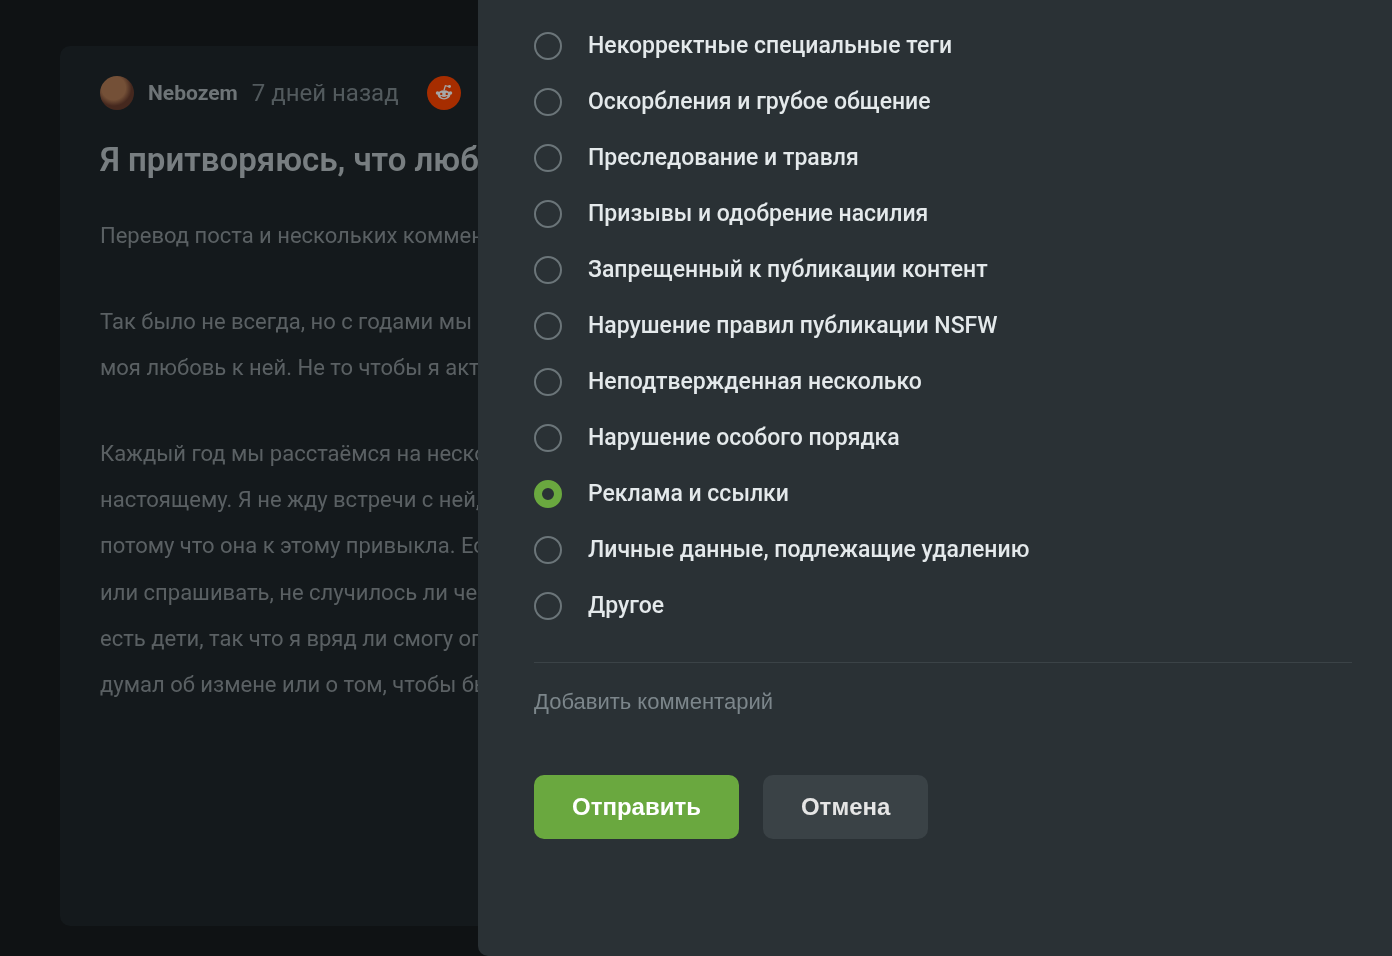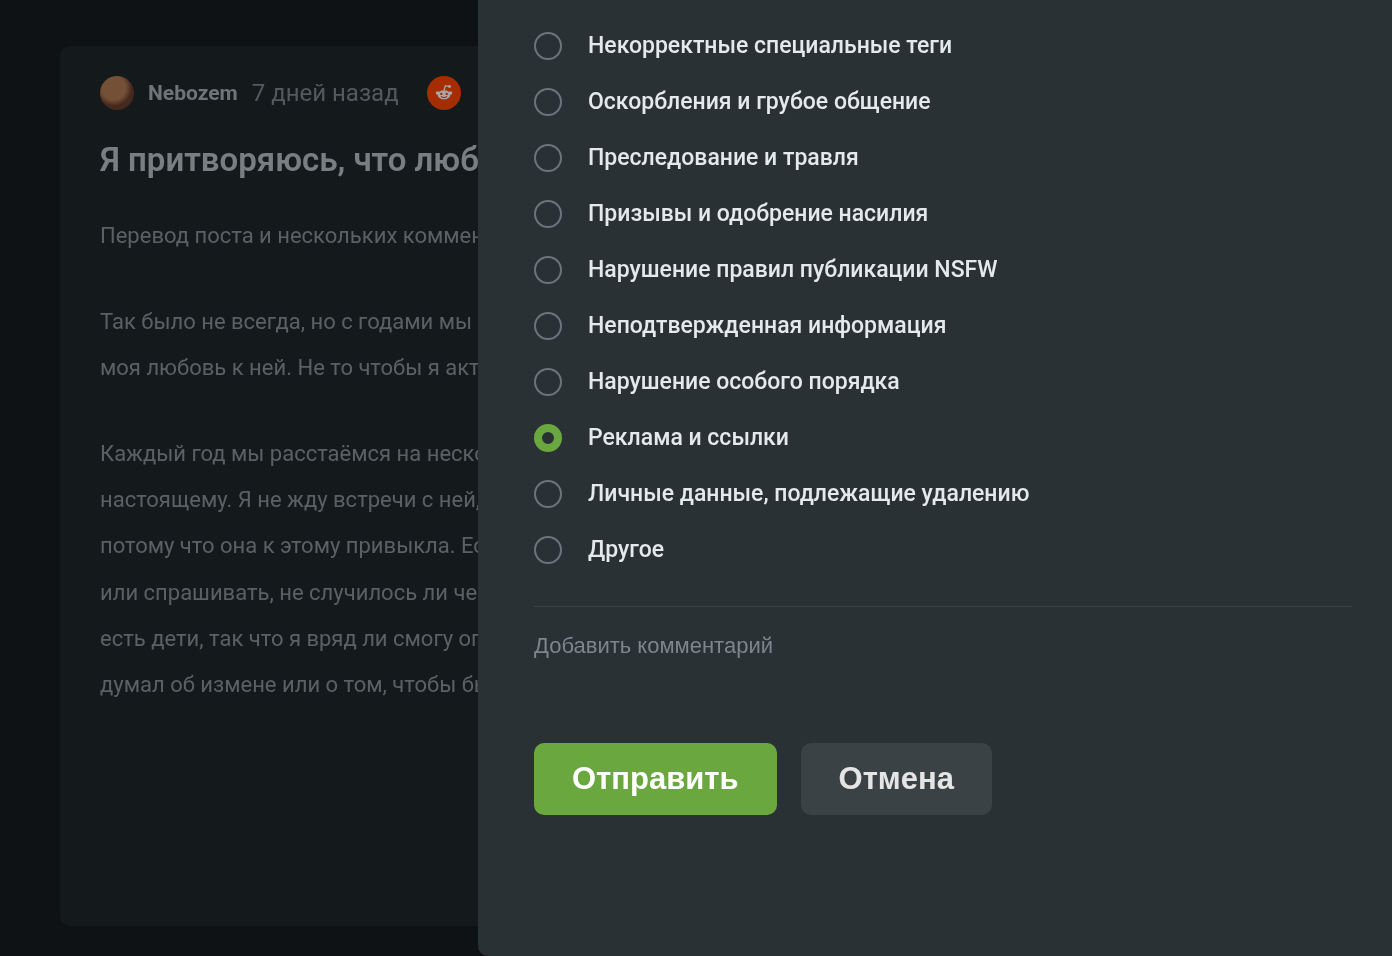--- a/index.html
+++ b/index.html
@@ -142,27 +142,26 @@
     color: #aab3b8;
     padding: 26px 0 26px 0;
   }
   .comment-input::placeholder { color: #7c868b; }
   .modal-buttons {
     display: flex;
     gap: 24px;
     margin-top: 34px;
   }
   .btn {
-    font-size: 31px;
+    font-size: 24px;
     font-weight: 600;
     padding: 18px 38px;
     border-radius: 10px;
     border: none;
     cursor: pointer;
-    margin-top: 24px;
   }
   .btn-primary {
     background: #6aa83f;
     color: #fff;
   }
   .btn-secondary {
     background: #3a4246;
     color: #e5e5e5;
   }
 </style>
@@ -210,25 +209,29 @@
       <div class="option">
         <span class="radio"></span>
         <span class="option-label">Преследование и травля</span>
       </div>
       <div class="option">
         <span class="radio"></span>
         <span class="option-label">Призывы и одобрение насилия</span>
       </div>
       <div class="option">
         <span class="radio"></span>
+        <span class="option-label">Запрещенный к публикации контент</span>
+      </div>
+      <div class="option">
+        <span class="radio"></span>
         <span class="option-label">Нарушение правил публикации NSFW</span>
       </div>
       <div class="option">
         <span class="radio"></span>
-        <span class="option-label">Неподтвержденная информация</span>
+        <span class="option-label">Неподтвержденная несколько</span>
       </div>
       <div class="option">
         <span class="radio"></span>
         <span class="option-label">Нарушение особого порядка</span>
       </div>
       <div class="option">
         <span class="radio selected"></span>
         <span class="option-label">Реклама и ссылки</span>
       </div>
       <div class="option">

